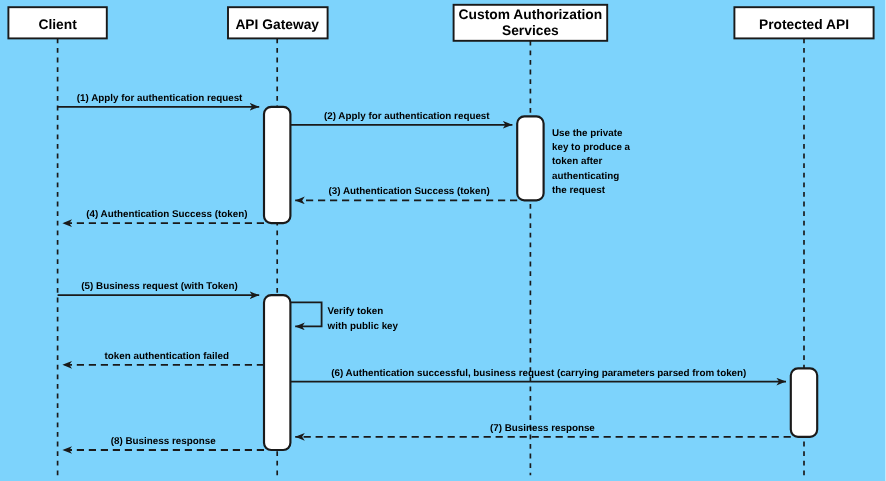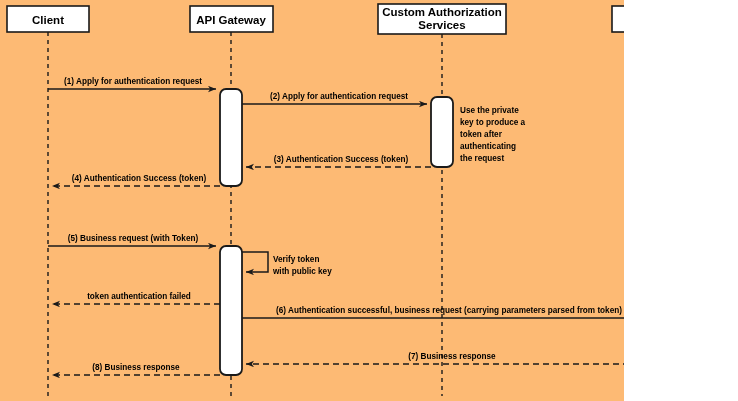--- a/index.html
+++ b/index.html
@@ -6,23 +6,23 @@
     margin: 0;
     padding: 0;
     background: #ffffff;
   }
   body {
     font-family: "Liberation Sans", sans-serif;
     color: #000000;
   }
   #diagram-root {
     position: relative;
-    width: 624px;
+    width: 738px;
     height: 401px;
-    background: #fdba74;
+    background: #7dd3fc;
     overflow: hidden;
   }
   svg.seq {
     position: absolute;
     left: 0;
     top: 0;
     width: 738px;
     height: 401px;
   }
   .lifeline-box-rect {

